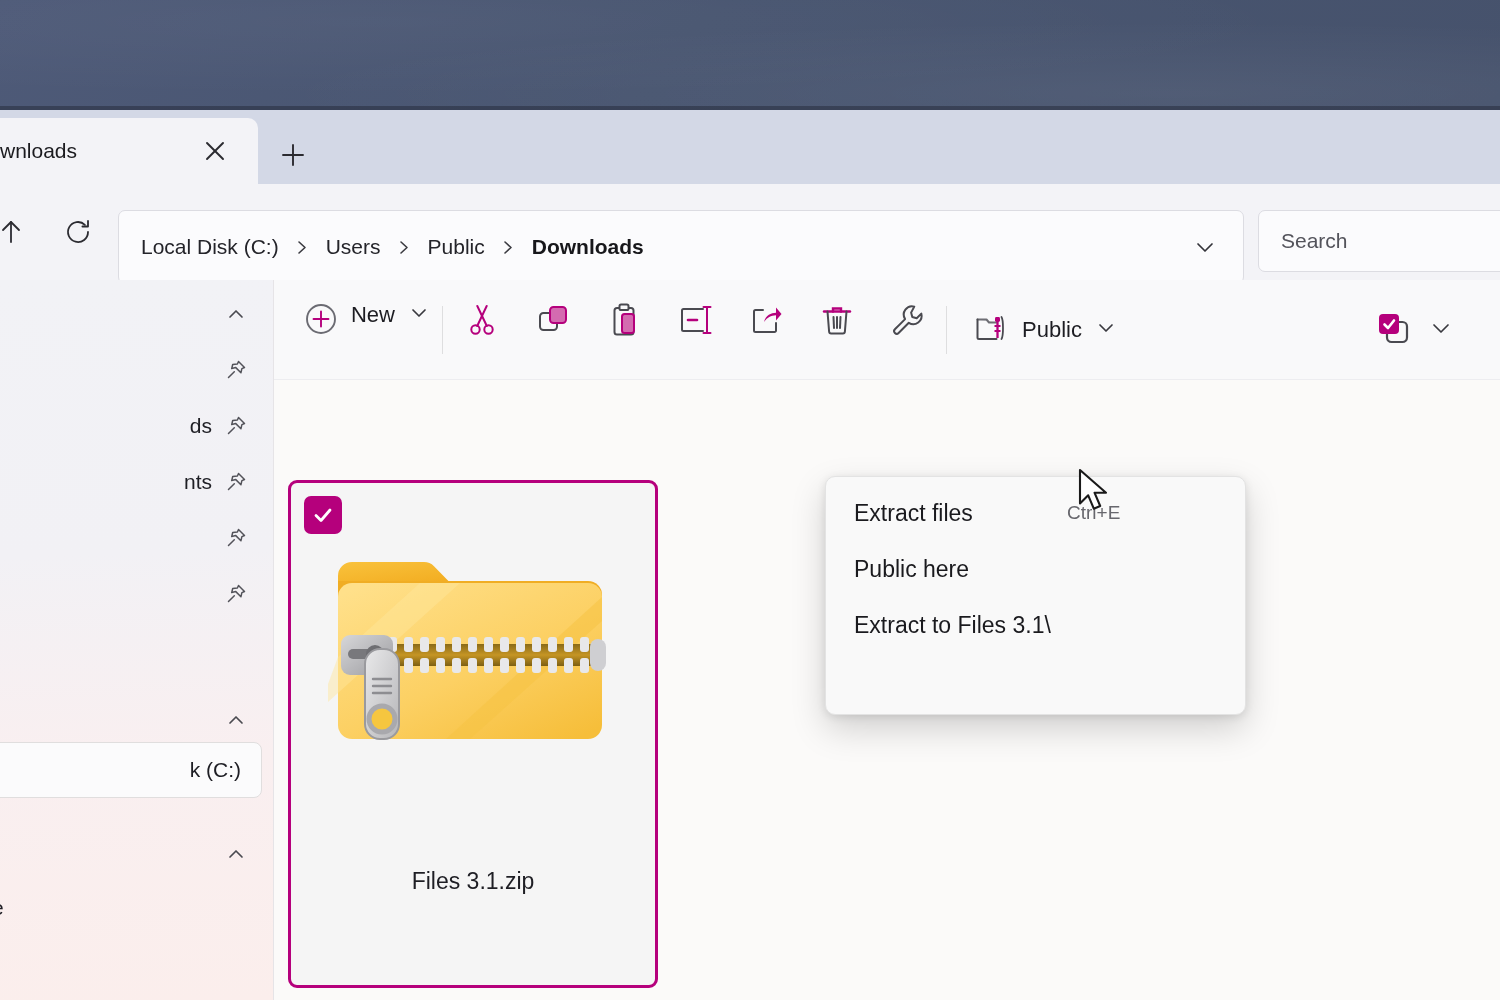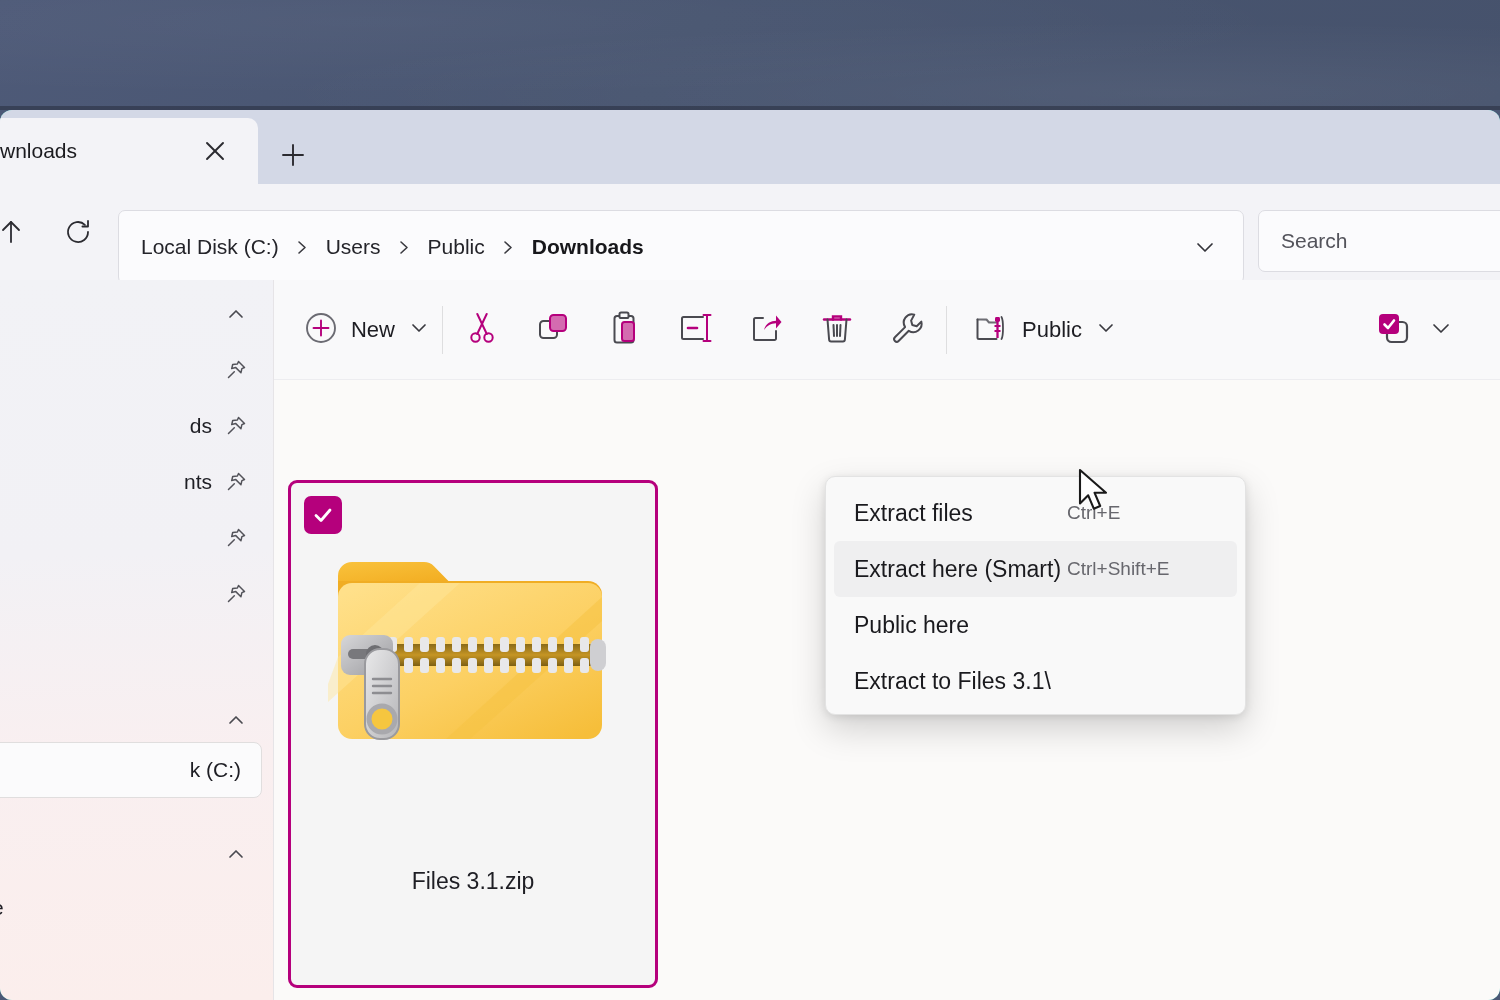--- a/index.html
+++ b/index.html
@@ -26,21 +26,20 @@
   .desktop-edge {
     position:absolute; left:0; top:106px; width:1500px; height:4px;
     background: rgba(40,46,62,.55);
   }
 
   
   .window {
     position: absolute; left: 0; top: 110px; width: 1500px; height: 890px;
     background: #5eead4;
     overflow: hidden;
-    border-radius: 12px;
   }
 
   
   .tabstrip {
     position: absolute; left: 0; top: 0; width: 1500px; height: 74px;
     background: #d3d8e6;
   }
   .tab {
     position: absolute; left: -60px; top: 8px; width: 318px; height: 66px;
     background: #f3f3f7;
@@ -135,21 +134,21 @@
   .sb-drive .sb-label { right: 20px; }
 
   
   .cmdbar {
     position: absolute; left: 274px; top: 170px; width: 1226px; height: 100px;
     background: #f9f9fa;
     border-bottom: 1px solid #ededf0;
   }
   .cmd-item {
     position: absolute; top: 50%; transform: translateY(-50%);
-    height: 56px; display: flex; align-items: center; justify-content: center;
+    height: 56px; display: flex; align-items: flex-start; justify-content: center;
     border-radius: 7px;
   }
   .cmd-new { left: 18px; width: 150px; padding: 0 8px; gap: 13px; }
   .cmd-new .lbl { font-size: 22px; color: #1d1d22; }
   .cmd-icon { width: 64px; }
   .cmd-sep {
     position: absolute; top: 50%; transform: translateY(-50%);
     width: 1px; height: 48px; background: #dededf;
   }
   .cmd-extract {
@@ -606,24 +605,20 @@
 
         <div class="file-name">Files 3.1.zip</div>
       </div>
     </div>
 
     <div class="ctxmenu">
       <div class="ctx-item">
         <span class="ctx-label">Extract files</span>
         <span class="ctx-accel">Ctrl+E</span>
       </div>
-      <div class="ctx-item hl">
-        <span class="ctx-label">Extract here (Smart)</span>
-        <span class="ctx-accel">Ctrl+Shift+E</span>
-      </div>
       <div class="ctx-item">
         <span class="ctx-label">Public here</span>
         <span class="ctx-accel"></span>
       </div>
       <div class="ctx-item">
         <span class="ctx-label">Extract to Files 3.1\</span>
         <span class="ctx-accel"></span>
       </div>
     </div>
 

